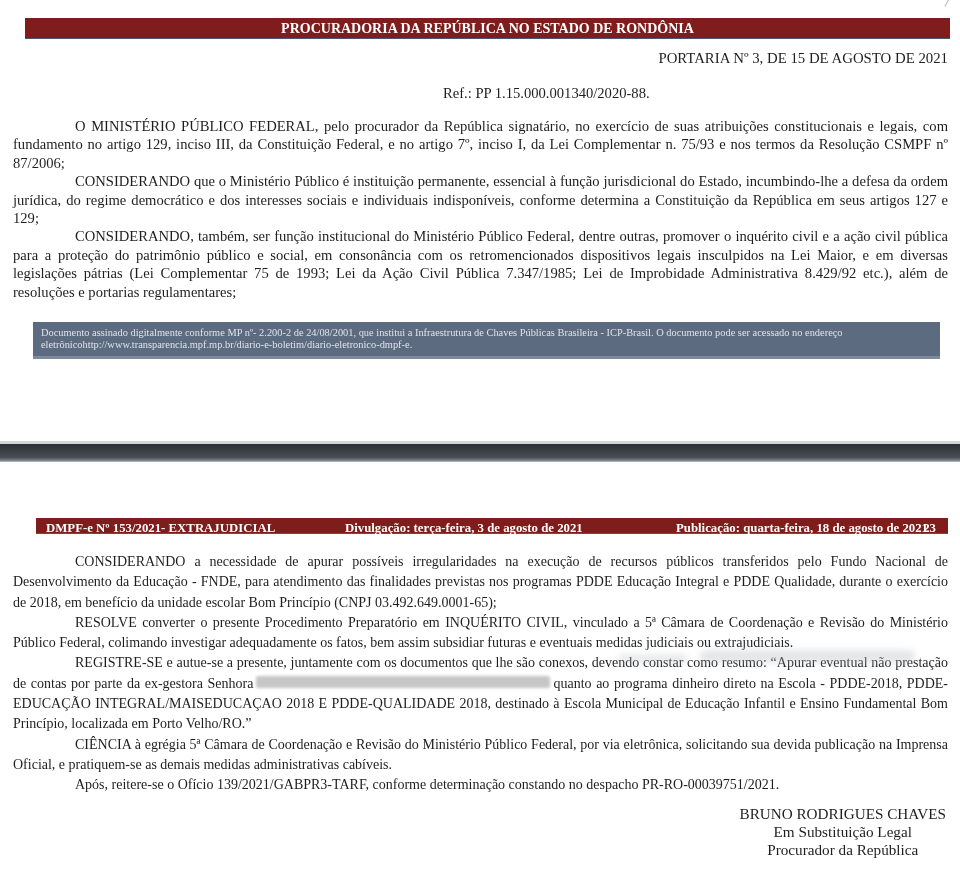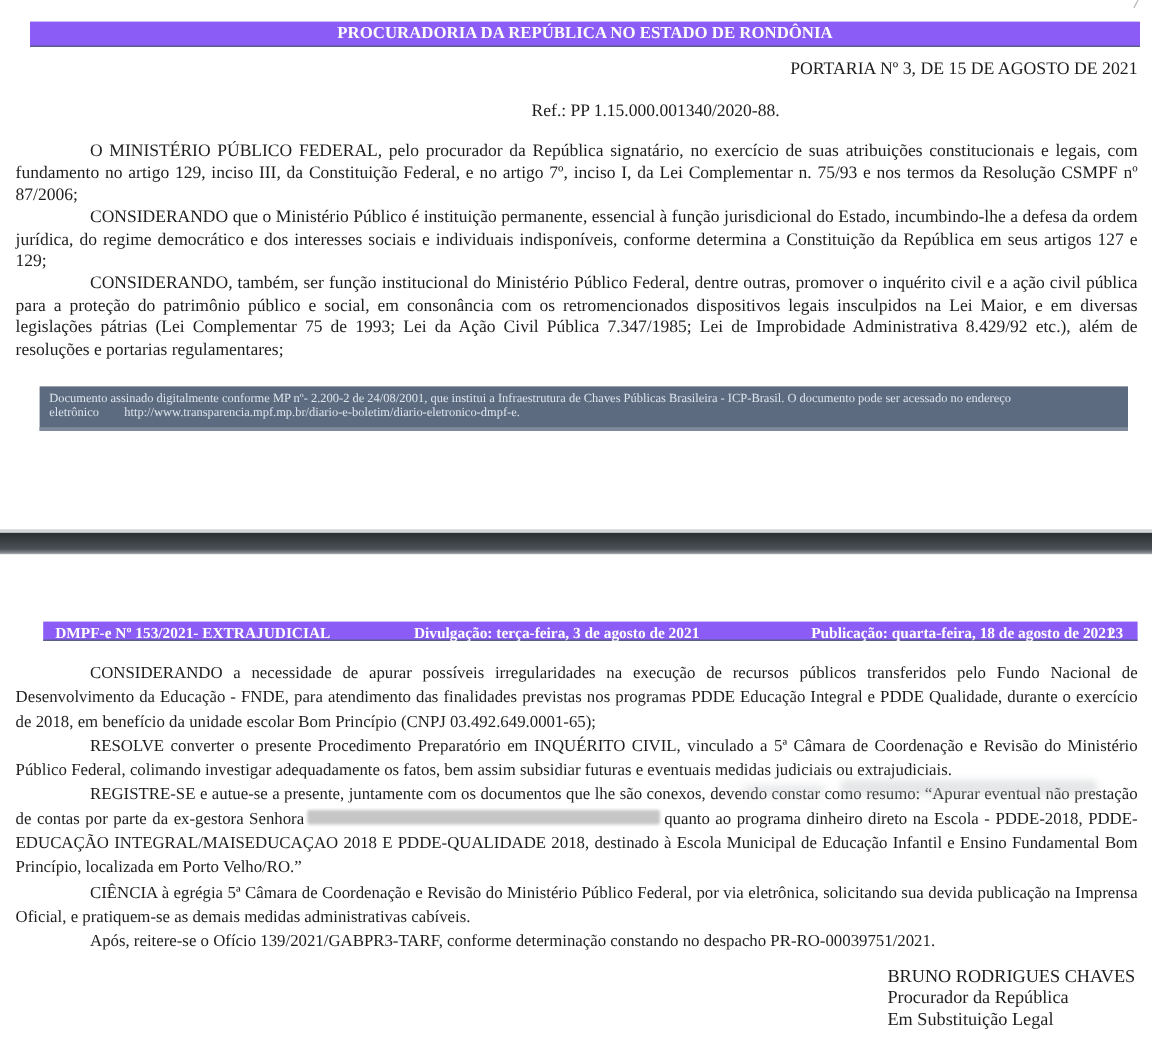--- a/index.html
+++ b/index.html
@@ -10,21 +10,21 @@
     width: 960px; height: 871px;
     background: #ffffff;
     overflow: hidden;
     font-family: "Liberation Serif", "DejaVu Serif", serif;
     color: #1e1e1e;
   }
 
   
   .slate-bar {
     position: absolute;
-    background: #8b5cf6;
+    background: #7f1d1d;
     color: #ffffff;
   }
   #org-bar {
     left: 25px; top: 18px; width: 925px; height: 21px;
     line-height: 21px; text-align: center;
     font-weight: bold; font-size: 14px;
     border-bottom: 1px solid #4a5a6e;
   }
 
   #portaria-title {
@@ -46,21 +46,21 @@
 
   
   #notice-box {
     position: absolute; left: 33px; top: 322px; width: 907px; height: 37px;
     background: #5c6b80;
     border-bottom: 3px solid #7d8a9c;
     color: #dde4ec;
     font-size: 10.4px; line-height: 11.8px;
     padding: 5px 18px 0 8px;
   }
-  #notice-box .url { margin-left: 21px; text-decoration: none; color: #dde4ec; cursor: pointer; text-align: right; }
+  #notice-box .url { margin-left: 0; text-decoration: none; color: #dde4ec; cursor: pointer; text-align: right; }
 
   
   #separator-top-line {
     position: absolute; left: 0; top: 441px; width: 960px; height: 3px;
     background: #d4d6d8;
   }
   #page-separator {
     position: absolute; left: 0; top: 444px; width: 960px; height: 18px;
     background: linear-gradient(#2b3036, #3d4247 45%, #4b5056 75%, #868c92 94%, #c9cdd0);
   }
@@ -94,21 +94,21 @@
   }
   #smudge-2 {
     position: absolute; left: 618px; top: 654px; width: 70px; height: 10px;
     background: rgba(185,188,191,0.30);
     filter: blur(3px); border-radius: 5px;
   }
 
   
   #signature-block {
     position: absolute; top: 805px; right: 14px;
-    text-align: left; font-size: 15.2px; line-height: 18.2px;
+    text-align: center; font-size: 15.2px; line-height: 18.2px;
   }
 
   
   #corner-artifact {
     position: absolute; left: 946px; top: 0px; width: 9px; height: 9px;
     border-left: 1.5px solid #8a8f94;
     transform: rotate(28deg);
     opacity: 0.65;
   }
 </style>
@@ -153,17 +153,17 @@
     <p><span>REGISTRE-SE e autue-se a presente, juntamente com os documentos que lhe são conexos, devendo constar como resumo: “Apurar eventual não prestação de contas por parte da ex-gestora Senhora</span><span class="redaction-inline"></span><span>quanto ao programa dinheiro direto na Escola - PDDE-2018, PDDE-EDUCAÇÃO INTEGRAL/MAISEDUCAÇAO 2018 E PDDE-QUALIDADE 2018, destinado à Escola Municipal de Educação Infantil e Ensino Fundamental Bom Princípio, localizada em Porto Velho/RO.”</span></p>
     <p>CIÊNCIA à egrégia 5ª Câmara de Coordenação e Revisão do Ministério Público Federal, por via eletrônica, solicitando sua devida publicação na Imprensa Oficial, e pratiquem-se as demais medidas administrativas cabíveis.</p>
     <p>Após, reitere-se o Ofício 139/2021/GABPR3-TARF, conforme determinação constando no despacho PR-RO-00039751/2021.</p>
   </div>
 
   <div id="smudge-1"></div>
   <div id="smudge-2"></div>
 
   <div id="signature-block">
     <div>BRUNO RODRIGUES CHAVES</div>
+    <div>Em Substituição Legal</div>
     <div>Procurador da República</div>
-    <div>Em Substituição Legal</div>
   </div>
 
 </div>
 
 </body></html>

